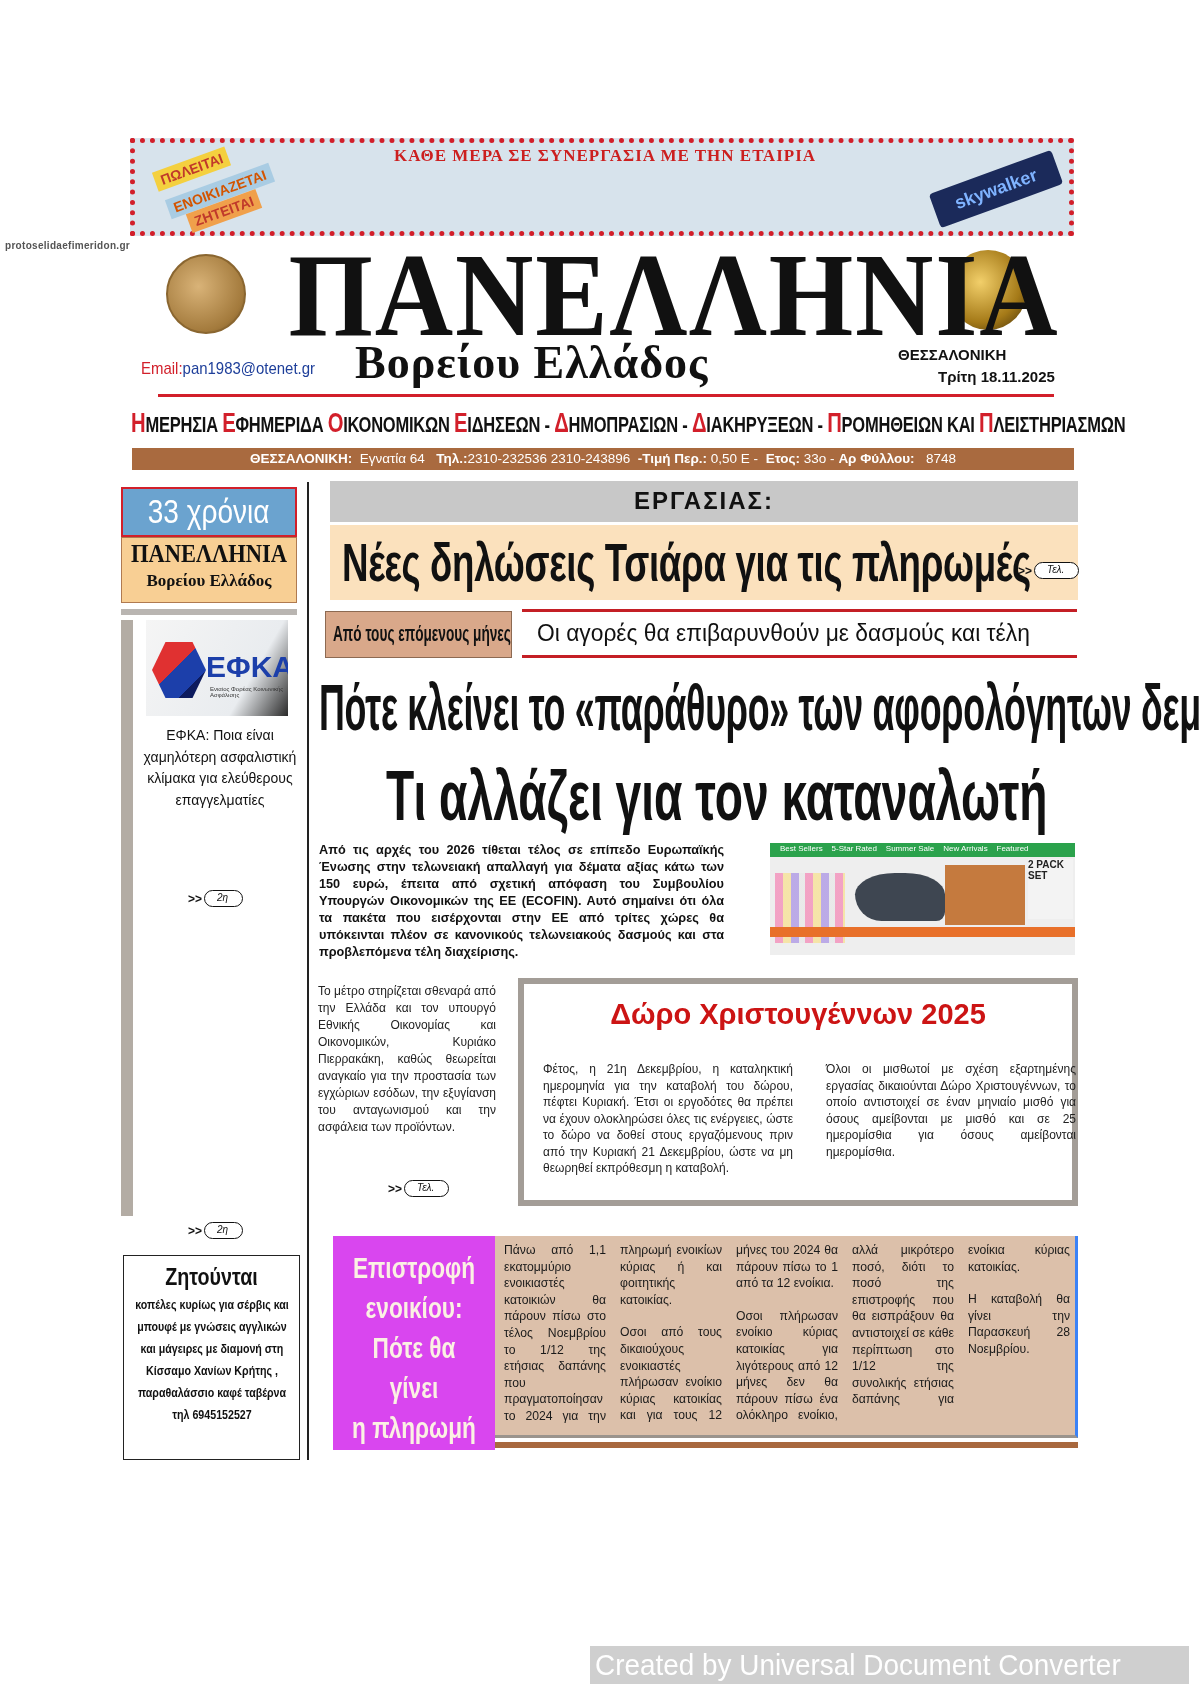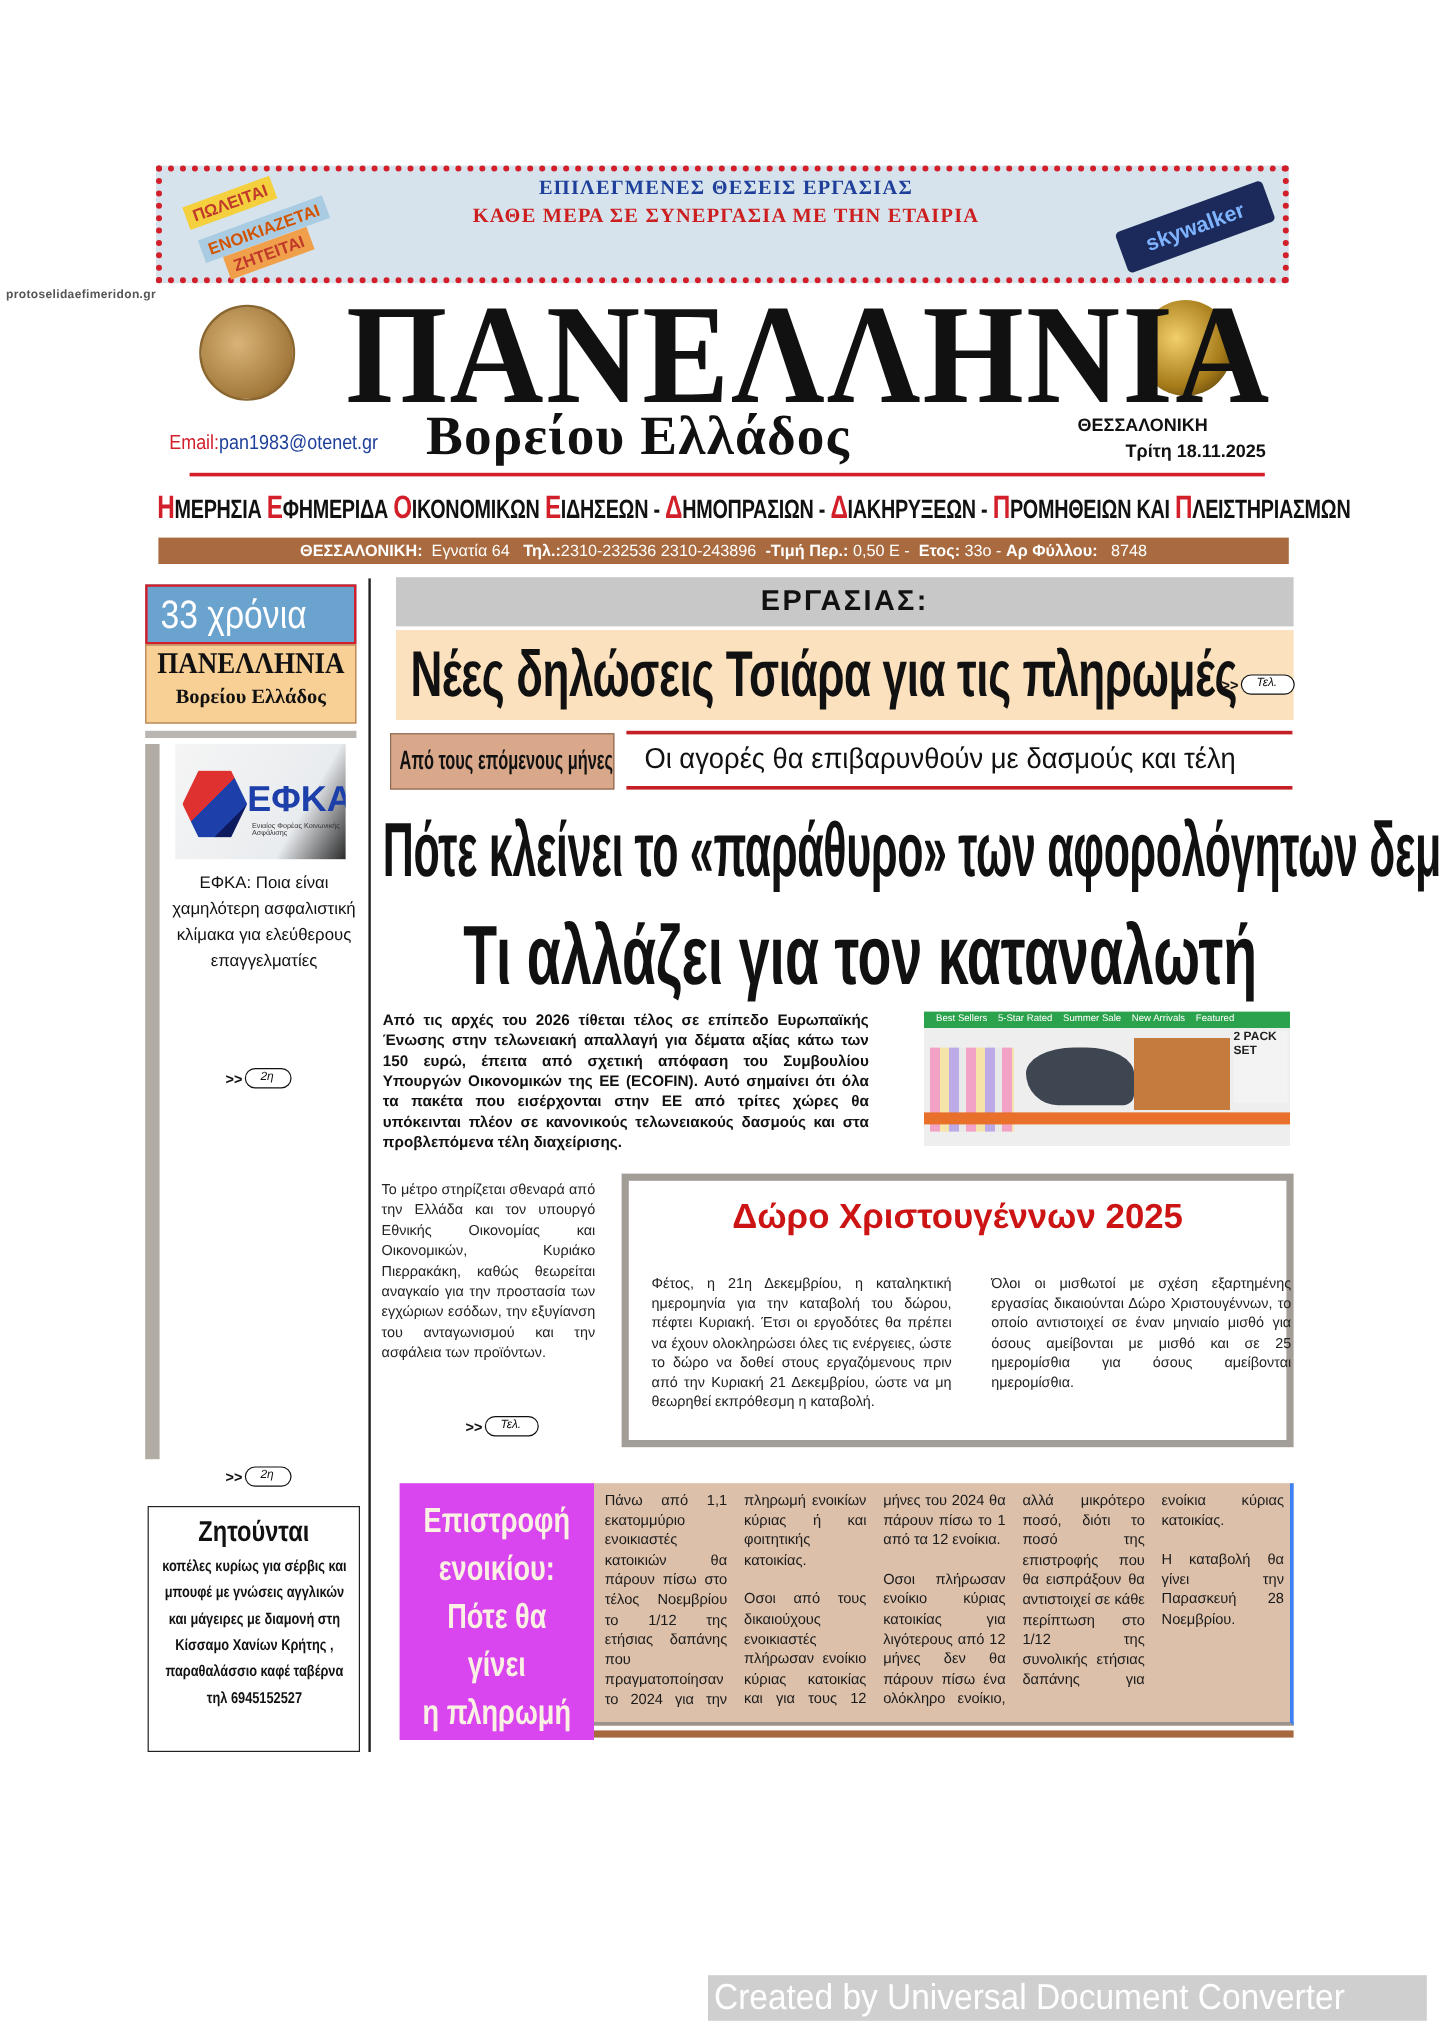--- a/index.html
+++ b/index.html
@@ -33,21 +33,21 @@
   .email .val { color: #1e3f9a; }
   .city { left: 898px; top: 346px; font-size: 15px; font-weight: bold; }
   .date { left: 938px; top: 368px; font-size: 15px; font-weight: bold; }
   .red-rule { left: 158px; top: 394px; width: 896px; height: 3px; background: #d21f2a; }
   .tagline { left: 131px; top: 408px; width: 944px; font-size: 22px; font-weight: bold; white-space: nowrap; transform: scaleX(0.75); transform-origin: left; letter-spacing: -0.3px; color: #111; }
   .tagline .cap { color: #d21f2a; font-size: 27px; }
   .infobar { left: 132px; top: 448px; width: 942px; height: 22px; background: #a96a3f; color: #fff; font-size: 13.5px; line-height: 22px; text-align: center; white-space: nowrap; }
   .infobar b { font-weight: bold; }
 
   
-  .years-box { left: 121px; top: 487px; width: 176px; height: 50px; background: #6ba3cf; border: 2px solid #d21f2a; color: #fff; font-size: 33px; text-align: left; line-height: 46px; }
+  .years-box { left: 121px; top: 487px; width: 176px; height: 50px; background: #6ba3cf; border: 2px solid #d21f2a; color: #fff; font-size: 33px; text-align: center; line-height: 46px; }
   .years-box span { display: inline-block; transform: scaleX(0.85); }
   .brand-box { left: 121px; top: 537px; width: 176px; height: 66px; background: #f8cf94; border: 1px solid #b07a50; text-align: center; font-family: "Liberation Serif", serif; }
   .brand-box .b1 { font-size: 25px; font-weight: bold; line-height: 32px; transform: scaleX(0.9); }
   .brand-box .b2 { font-size: 17px; font-weight: bold; line-height: 22px; }
   .grey-rule-top { left: 121px; top: 609px; width: 176px; height: 6px; background: #b9b5b1; }
   .grey-bar { left: 121px; top: 620px; width: 12px; height: 596px; background: #b3aca4; }
   .col-divider { left: 307px; top: 482px; width: 2px; height: 978px; background: #222; }
   .efka-img { left: 146px; top: 620px; width: 142px; height: 96px; background: linear-gradient(120deg, #f5f5f5 0%, #e9ecef 70%, #2a2a2a 100%); overflow: hidden; }
   .efka-hex { position: absolute; left: 6px; top: 22px; width: 54px; height: 56px; background: linear-gradient(135deg, #e03131 0 45%, #1c3faa 45% 75%, #0d1b5e 75%); clip-path: polygon(25% 0,75% 0,100% 50%,75% 100%,25% 100%,0 50%); }
   .efka-text { position: absolute; left: 60px; top: 30px; font-size: 30px; font-weight: bold; color: #1c3faa; }
@@ -106,21 +106,20 @@
   .udc span { display: inline-block; transform: scaleX(0.93); transform-origin: left; }
 </style>
 </head>
 <body>
 
 <div class="abs banner">
   <span class="tag tag1">ΠΩΛΕΙΤΑΙ</span>
   <span class="tag tag2">ΕΝΟΙΚΙΑΖΕΤΑΙ</span>
   <span class="tag tag3">ΖΗΤΕΙΤΑΙ</span>
   <div class="banner-inner">
-    <div class="banner-sub1">ΕΠΙΛΕΓΜΕΝΕΣ ΘΕΣΕΙΣ ΕΡΓΑΣΙΑΣ</div>
     <div class="banner-sub2">ΚΑΘΕ ΜΕΡΑ ΣΕ ΣΥΝΕΡΓΑΣΙΑ ΜΕ ΤΗΝ ΕΤΑΙΡΙΑ</div>
   </div>
   <div class="skywalker">skywalker</div>
 </div>
 
 <div class="abs watermark-site">protoselidaefimeridon.gr</div>
 
 <div class="abs coin coin-left"></div>
 <div class="abs coin coin-right"></div>
 <div class="abs masthead">ΠΑΝΕΛΛΗΝΙΑ</div>

